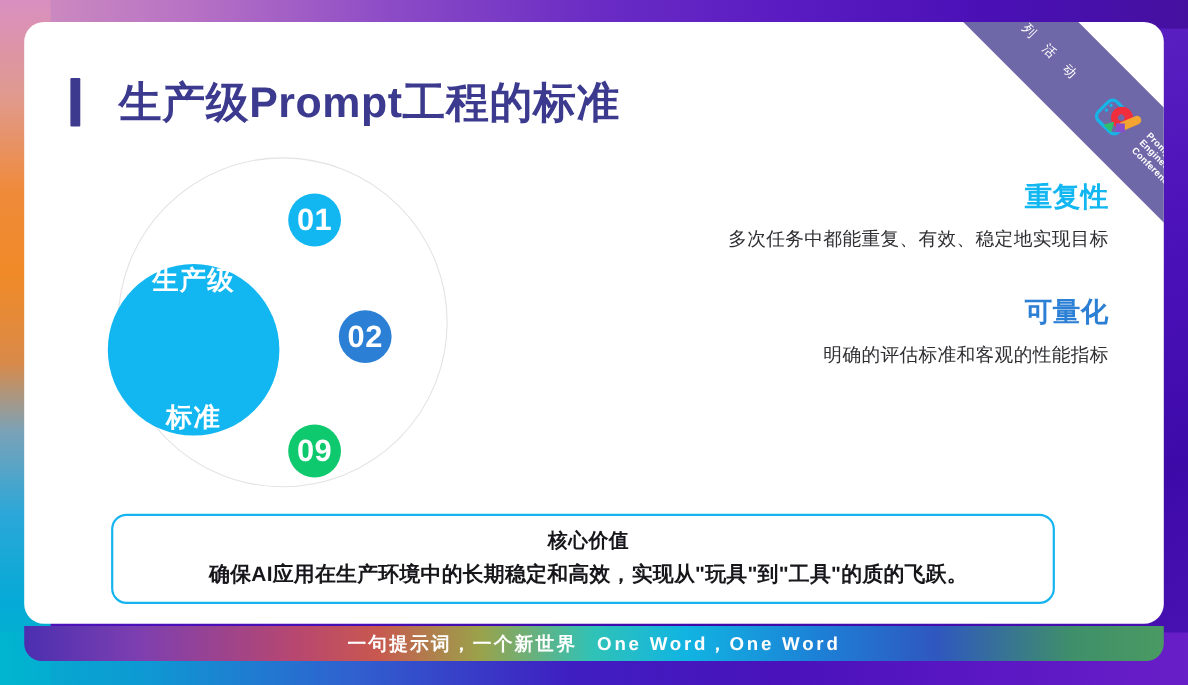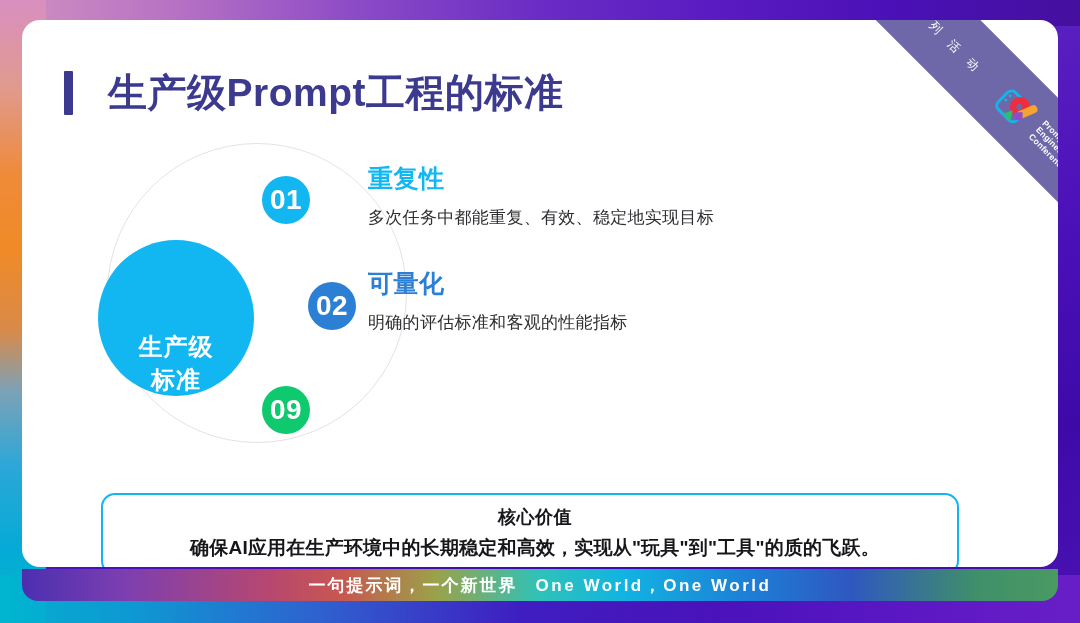--- a/index.html
+++ b/index.html
@@ -201,21 +201,21 @@
     position: absolute;
     left: 76px;
     top: 220px;
     width: 156px;
     height: 156px;
     border-radius: 50%;
     background: #12b7f2;
     display: flex;
     flex-direction: column;
     align-items: center;
-    justify-content: flex-end;
+    justify-content: space-between;
     color: #ffffff;
     font-size: 24px;
     font-weight: bold;
     line-height: 1.35;
     letter-spacing: 1px;
   }
 
   .badge {
     position: absolute;
     width: 48px;
@@ -226,40 +226,40 @@
     font-weight: bold;
     display: flex;
     align-items: center;
     justify-content: center;
     letter-spacing: .5px;
   }
   .badge-1 { left: 240px; top: 156px; background: #12b7f2; }
   .badge-2 { left: 286px; top: 262px; background: #2b7fd4; }
   .badge-3 { left: 240px; top: 366px; background: #0ec96d; }
 
-  .items { position: absolute; left: 346px; top: 142px; width: 640px; }
+  .items { position: absolute; left: 346px; top: 142px; width: 640px; text-align: right; }
   .item { margin-bottom: 38px; }
   .item-title {
     font-size: 25px;
     font-weight: bold;
     margin: 0 0 11px 0;
     letter-spacing: .5px;
   }
   .item-desc {
     font-size: 17px;
     color: #2f2f33;
     margin: 0;
     letter-spacing: .3px;
   }
 
   
   .callout {
     position: absolute;
     left: 79px;
-    top: 473px;
+    top: 447px;
     width: 858px;
     box-sizing: border-box;
     border: 2px solid #15b4f0;
     border-radius: 14px;
     background: #ffffff;
     padding: 10px 16px 12px 26px;
     text-align: center;
   }
   .callout-title {
     font-size: 18px;
@@ -385,16 +385,16 @@
 
     <div class="callout">
       <p class="callout-title">核心价值</p>
       <p class="callout-text">确保AI应用在生产环境中的长期稳定和高效，实现从"玩具"到"工具"的质的飞跃。</p>
     </div>
 
   </div>
 
   <div class="footer">
     <span class="footer-text">一句提示词，一个新世界</span>
-    <span class="footer-text footer-en">One World，One World</span>
+    <span class="footer-text footer-en">One Word，One Word</span>
   </div>
 
 </div>
 
 </body></html>

